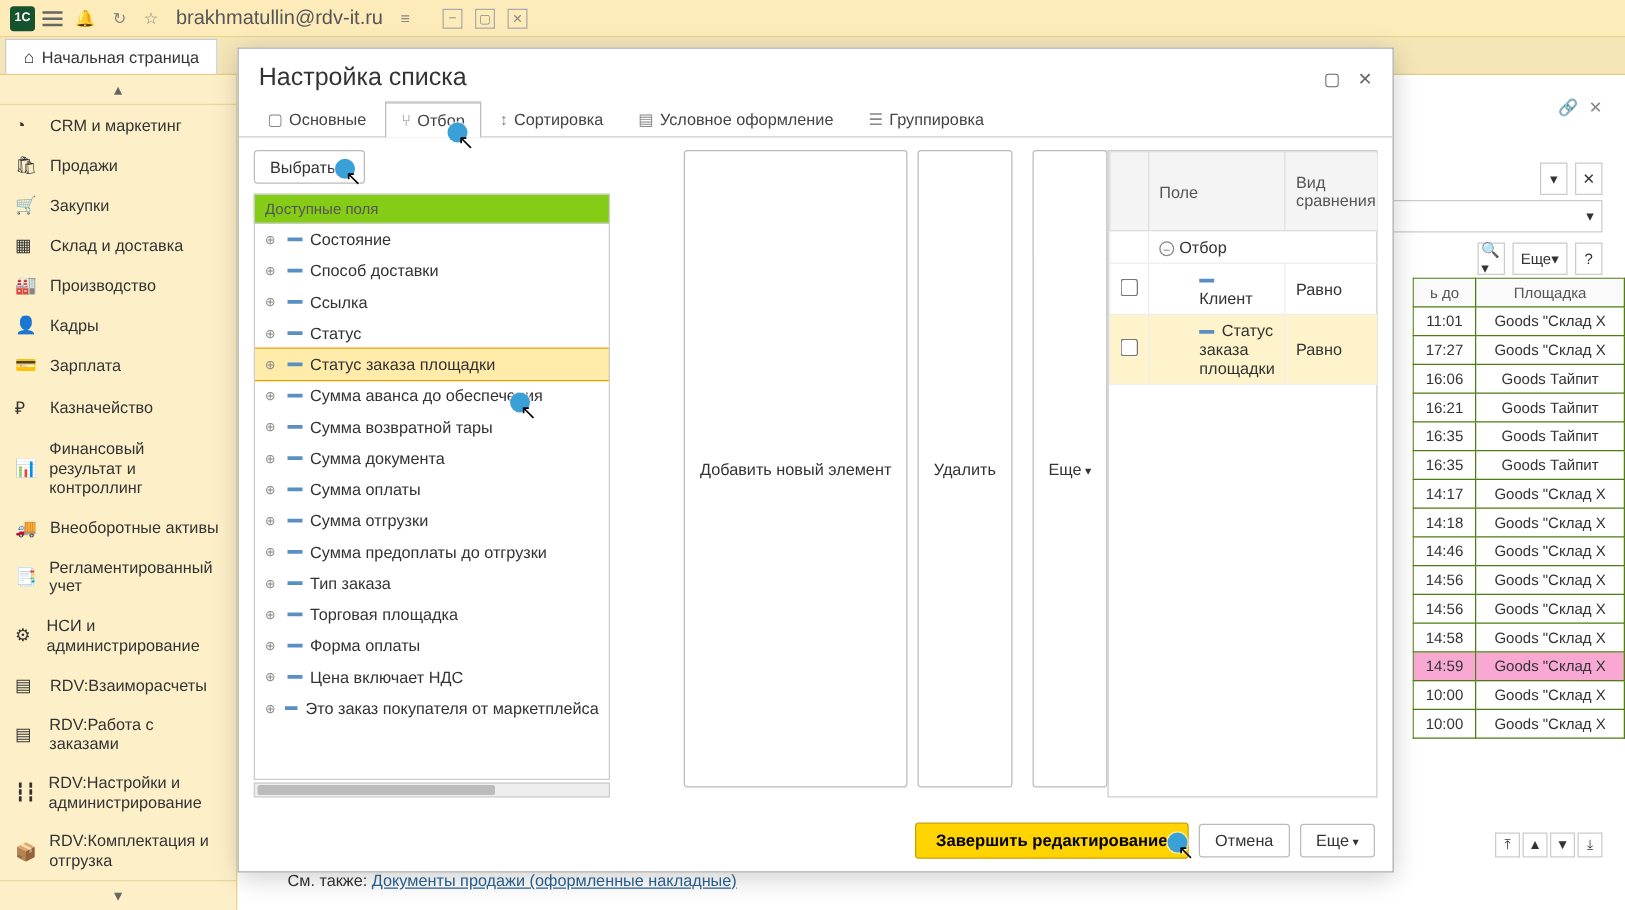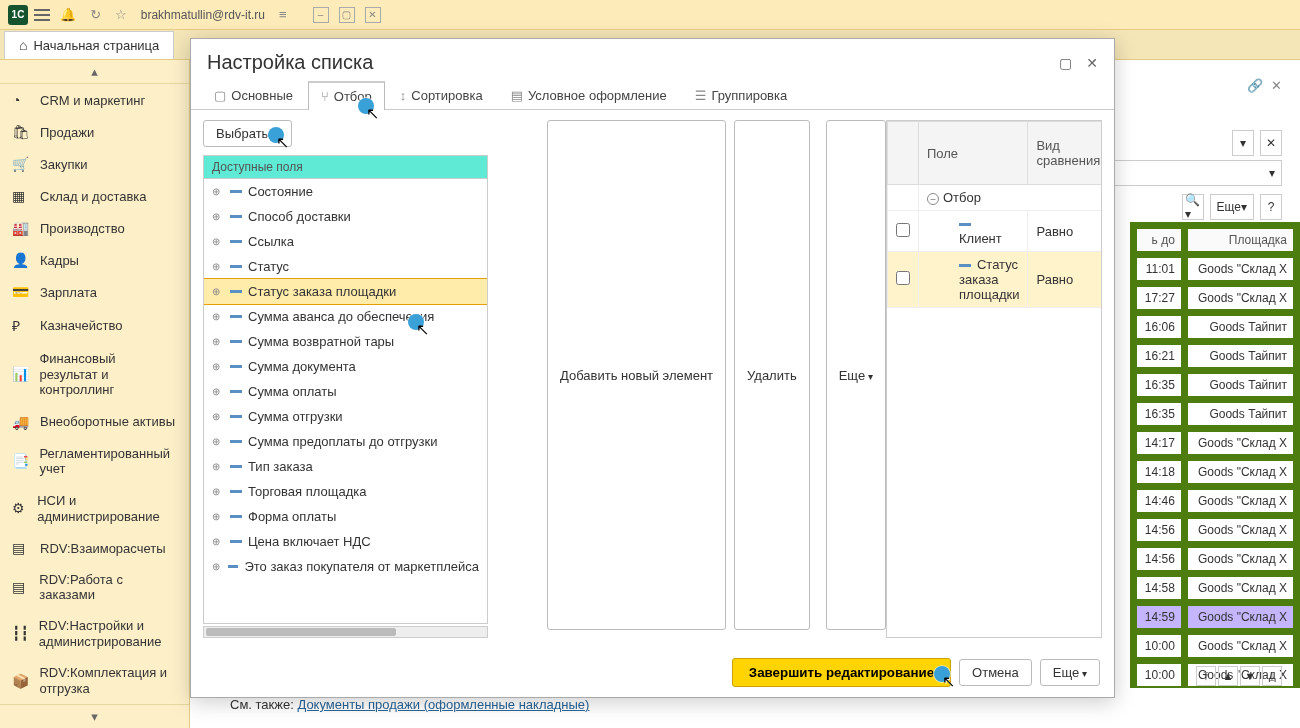--- a/index.html
+++ b/index.html
@@ -30,23 +30,23 @@
 .sidebar-item .icon { width: 18px; color: #333; font-size: 14px; }
 .sidebar-item.multi { line-height: 1.2; }
 
 .content { flex: 1; background: #fff; position: relative; padding: 14px 20px; overflow: hidden; }
 .content .link-icons { position: absolute; top: 18px; right: 18px; display: flex; gap: 8px; color: #888; }
 .filter-box { border: 1px solid #ccc; height: 26px; padding: 0 6px; display: flex; align-items: center; font-size: 12px; }
 .filter-small { width: 22px; justify-content: center; }
 
 .bg-table { position: absolute; right: 0; top: 140px; bottom: 40px; width: 170px; overflow: hidden; }
 .bg-table table { width: 100%; border-collapse: collapse; font-size: 12px; }
-.bg-table th, .bg-table td { border: 7px solid #4d7c0f; padding: 4px 6px; text-align: right; white-space: nowrap; margin-left: 26px; }
+.bg-table th, .bg-table td { border: 1px solid #4d7c0f; padding: 4px 6px; text-align: center; white-space: nowrap; margin-left: 26px; }
 .bg-table th { background: #fafafa; font-weight: normal; color: #555; }
-.bg-table .highlight td { background: #c4b5fd; }
+.bg-table .highlight td { background: #f9a8d4; }
 
 .footer-link { position: absolute; bottom: 16px; left: 230px; font-size: 13px; }
 .footer-link a { color: #2a6496; text-decoration: underline; }
 
 .bottom-icons { position: absolute; bottom: 42px; right: 18px; display: flex; gap: 2px; }
 .bottom-icons span { width: 20px; height: 20px; border: 1px solid #ccc; display: flex; align-items: center; justify-content: center; font-size: 11px; }
 
 
 .dialog { position: absolute; left: 190px; top: 38px; width: 925px; height: 660px; background: #fff; border: 1px solid #aaa; box-shadow: 0 4px 20px rgba(0,0,0,0.2); z-index: 100; display: flex; flex-direction: column; }
 .dialog-header { display: flex; align-items: center; justify-content: space-between; padding: 12px 16px 6px 16px; }
@@ -59,21 +59,21 @@
 
 .dialog-body { flex: 1; padding: 10px 12px; overflow: hidden; display: flex; flex-direction: column; }
 .dialog-body-top { display: flex; gap: 12px; align-items: flex-start; height: 530px; }
 .left-panel { width: 285px; display: flex; flex-direction: column; height: 100%; }
 .right-panel { flex: 1; display: flex; flex-direction: row; height: 100%; margin-left: 47px; }
 
 .btn { border: 1px solid #bbb; background: #fff; padding: 5px 12px; border-radius: 3px; cursor: pointer; font-size: 13px; color: #333; }
 .btn.more::after { content: " ▾"; font-size: 10px; }
 .btn-row { display: flex; gap: 8px; margin-bottom: 8px; }
 
-.field-list-header { background: #5eead4; border: 1px solid #ccc; padding: 4px 8px; font-size: 12px; color: #555; }
+.field-list-header { background: #84cc16; border: 1px solid #ccc; padding: 4px 8px; font-size: 12px; color: #555; }
 .field-list { border: 1px solid #ccc; border-top: none; flex: 1; overflow-y: auto; overflow-x: hidden; position: relative; }
 .field-item { display: flex; align-items: center; gap: 6px; padding: 5px 8px; cursor: pointer; white-space: nowrap; }
 .field-item .expand { width: 12px; color: #888; font-size: 10px; }
 .field-item .fmark { width: 12px; height: 3px; background: #5a8fc4; }
 .field-item.selected { background: #ffebaa; outline: 1px solid #e5a000; }
 
 .right-toolbar { display: flex; gap: 8px; margin-bottom: 8px; }
 .filter-table { border: 1px solid #ccc; flex: 1; overflow: auto; }
 .filter-table table { width: 100%; border-collapse: collapse; font-size: 13px; }
 .filter-table th { background: #f4f4f4; border: 1px solid #ddd; padding: 16px 8px; text-align: left; font-weight: normal; color: #555; }
@@ -103,21 +103,21 @@
   <div class="logo-1c">1C</div>
   <div class="burger-icon">
       <span></span>
       <span></span>
       <span></span>
     </div>
   <div class="titlebar-icons">
     <span>🔔</span>
     <span>↻</span>
     <span>☆</span>
-    <span style="font-size:12px;color:#555">brakhmatullin@rdv-it.ru</span>
+    <span style="font-size:16px;color:#555">brakhmatullin@rdv-it.ru</span>
     <span>≡</span>
     <div class="win-btns">
       <div class="win-btn">–</div>
       <div class="win-btn">▢</div>
       <div class="win-btn">✕</div>
     </div>
   </div>
 </div>
 
 <div class="start-tab-row">

